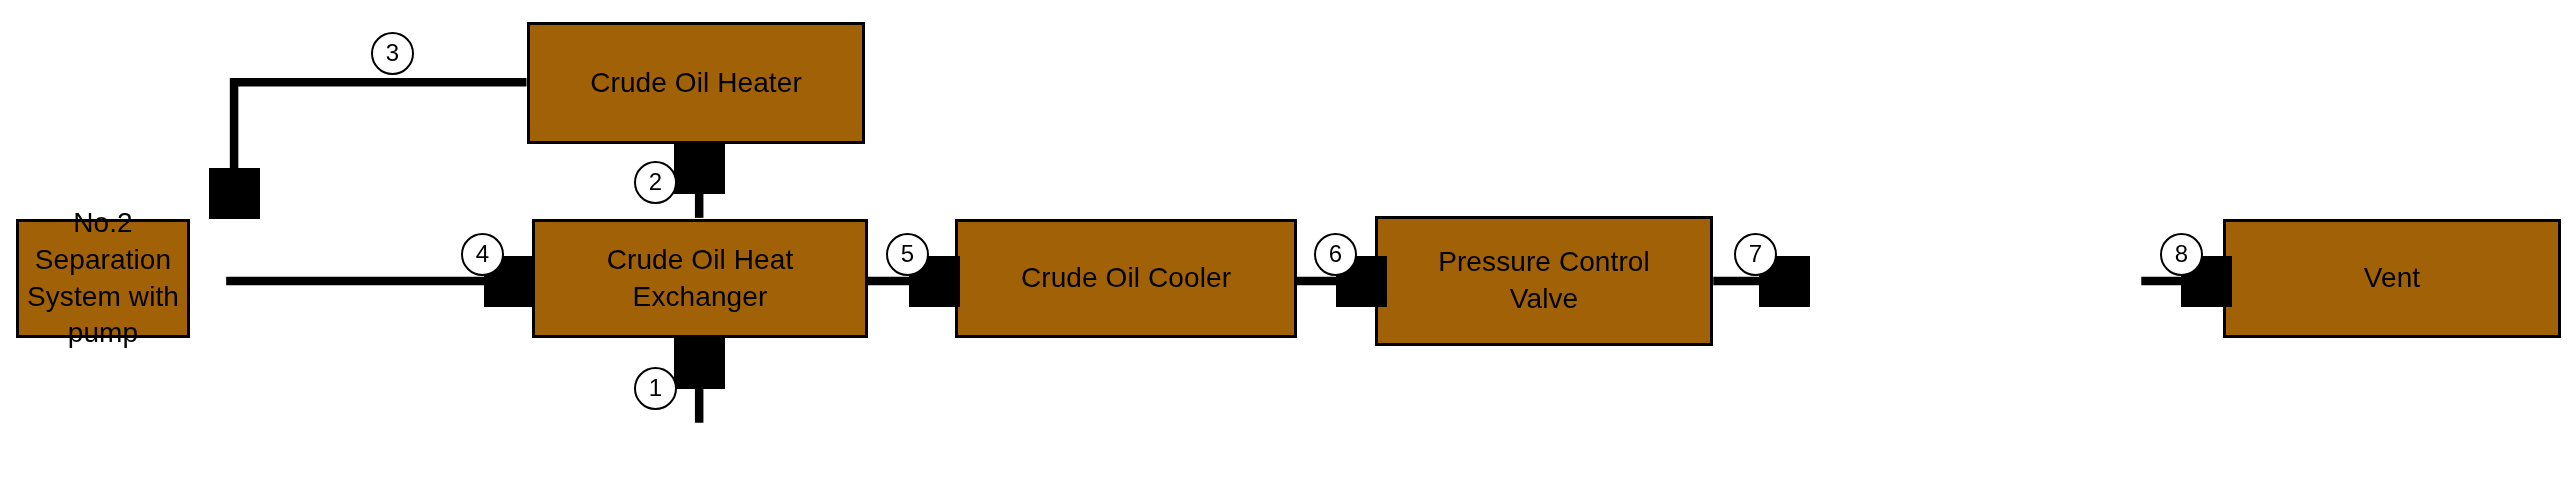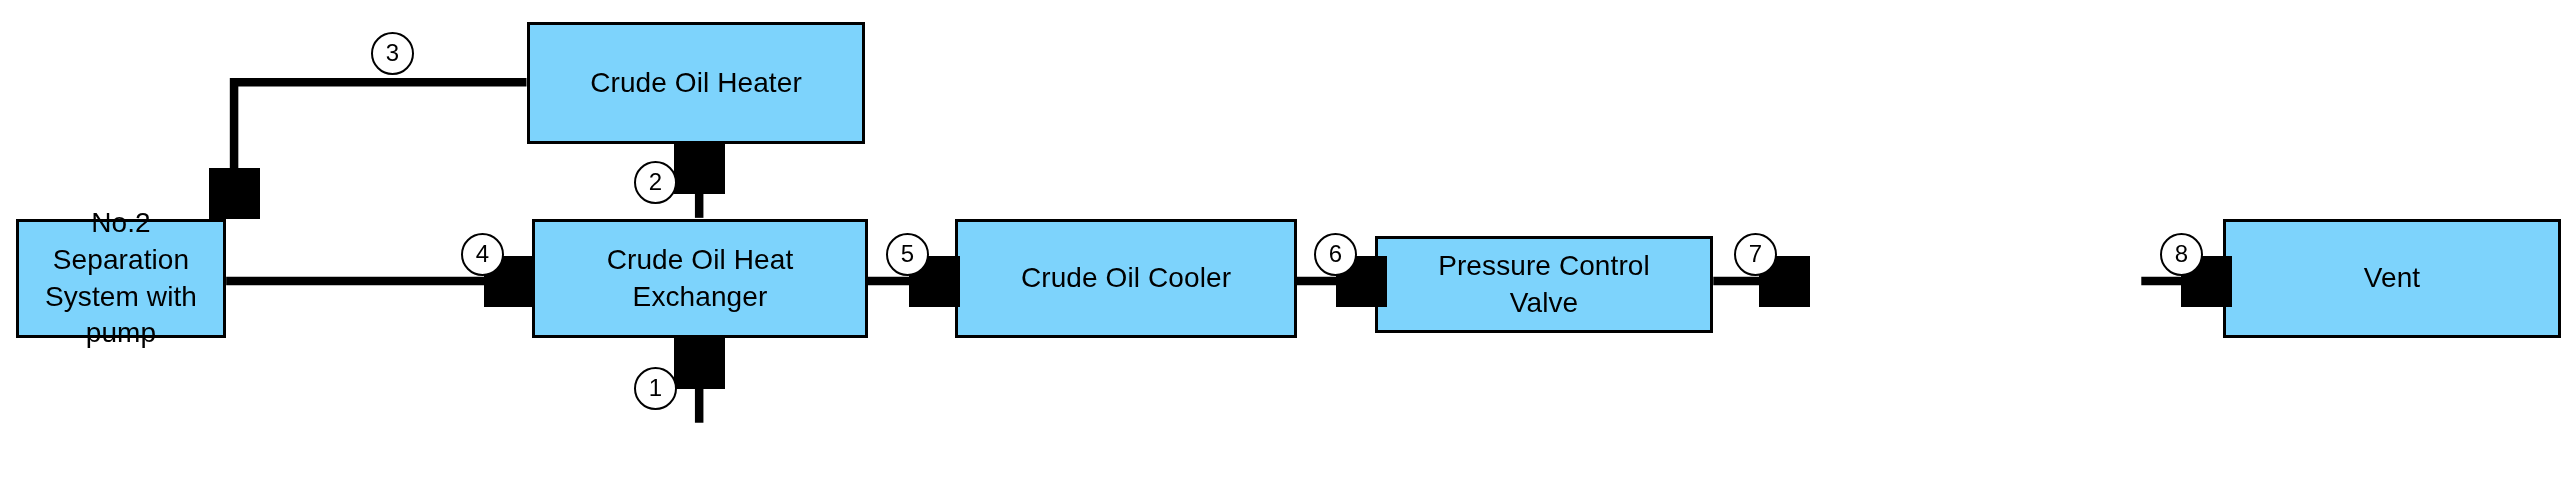--- a/index.html
+++ b/index.html
@@ -9,21 +9,21 @@
     position:relative;
     width:2576px;
     height:505px;
     background:#ffffff;
     overflow:hidden;
   }
   .node{
     position:absolute;
     box-sizing:border-box;
     border:3px solid #000000;
-    background:#7dd3fc;
+    background:#a16207;
     display:flex;
     align-items:center;
     justify-content:center;
     text-align:center;
     color:#000000;
     font-family:"Liberation Sans",sans-serif;
     font-size:28px;
     line-height:1.32;
     letter-spacing:0.1px;
     padding:2.4px 6px;
@@ -80,29 +80,29 @@
 
     <line marker-end="url(#ah)" x1="2132" y1="462" x2="2262" y2="462"></line>
 
     <line marker-end="url(#ah)" x1="2818" y1="462" x2="2958" y2="462"></line>
 
     <line marker-end="url(#ah)" x1="3522" y1="462" x2="3652" y2="462"></line>
   </svg>
 
   <div class="node" style="left:527px;top:22px;width:338px;height:122px;">Crude Oil Heater</div>
 
-  <div class="node" style="left:16px;top:219px;width:210px;height:119px;">No.2 Separation
+  <div class="node" style="left:16px;top:219px;width:174px;height:119px;">No.2 Separation
 System with pump</div>
 
   <div class="node" style="left:532px;top:219px;width:336px;height:119px;">Crude Oil Heat
 Exchanger</div>
 
   <div class="node" style="left:955px;top:219px;width:342px;height:119px;">Crude Oil Cooler</div>
 
-  <div class="node" style="left:1375px;top:236px;width:338px;height:97px;">Pressure Control
+  <div class="node" style="left:1375px;top:216px;width:338px;height:130px;">Pressure Control
 Valve</div>
 
 
   <div class="node" style="left:2223px;top:219px;width:338px;height:119px;">Vent</div>
 
 
   <div class="badge" style="left:634px;top:367px;">1</div>
 
   <div class="badge" style="left:634px;top:161px;">2</div>
 

